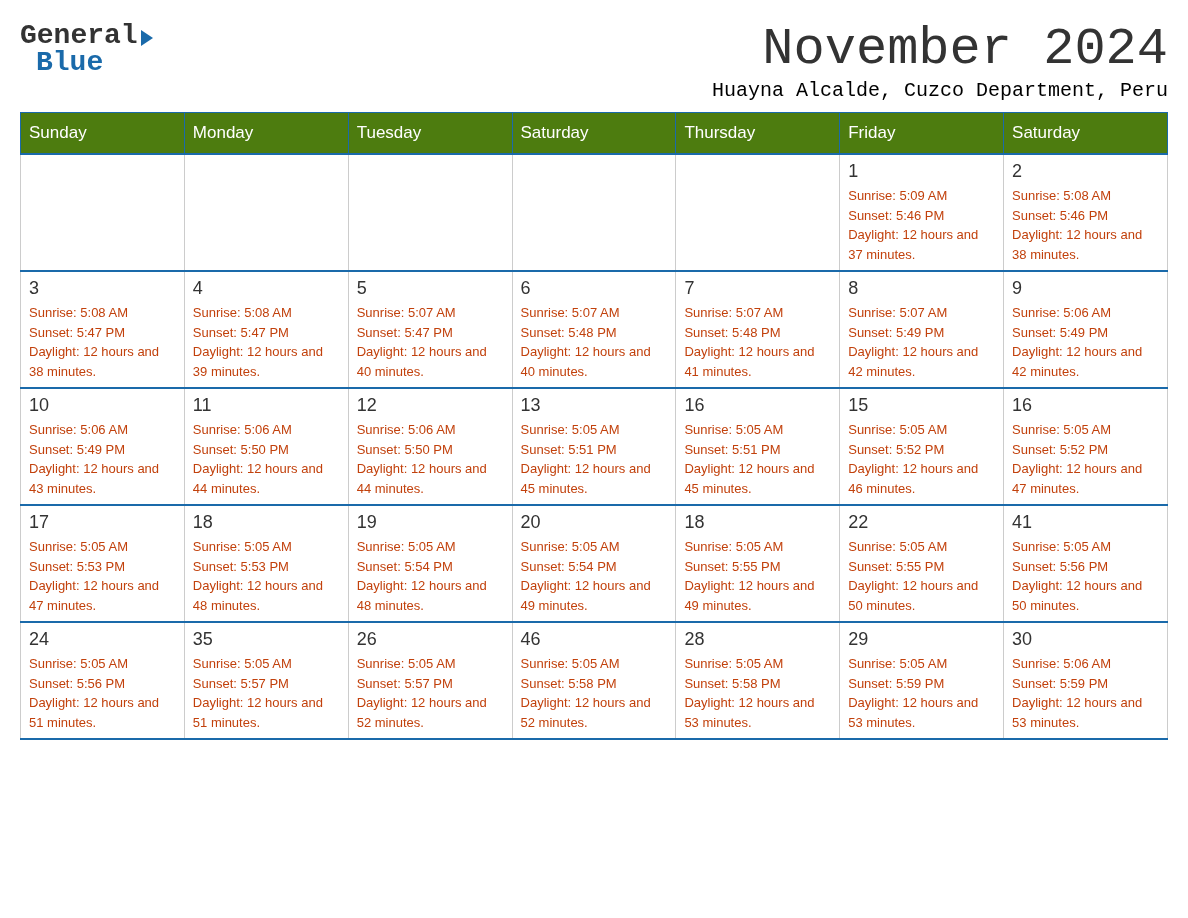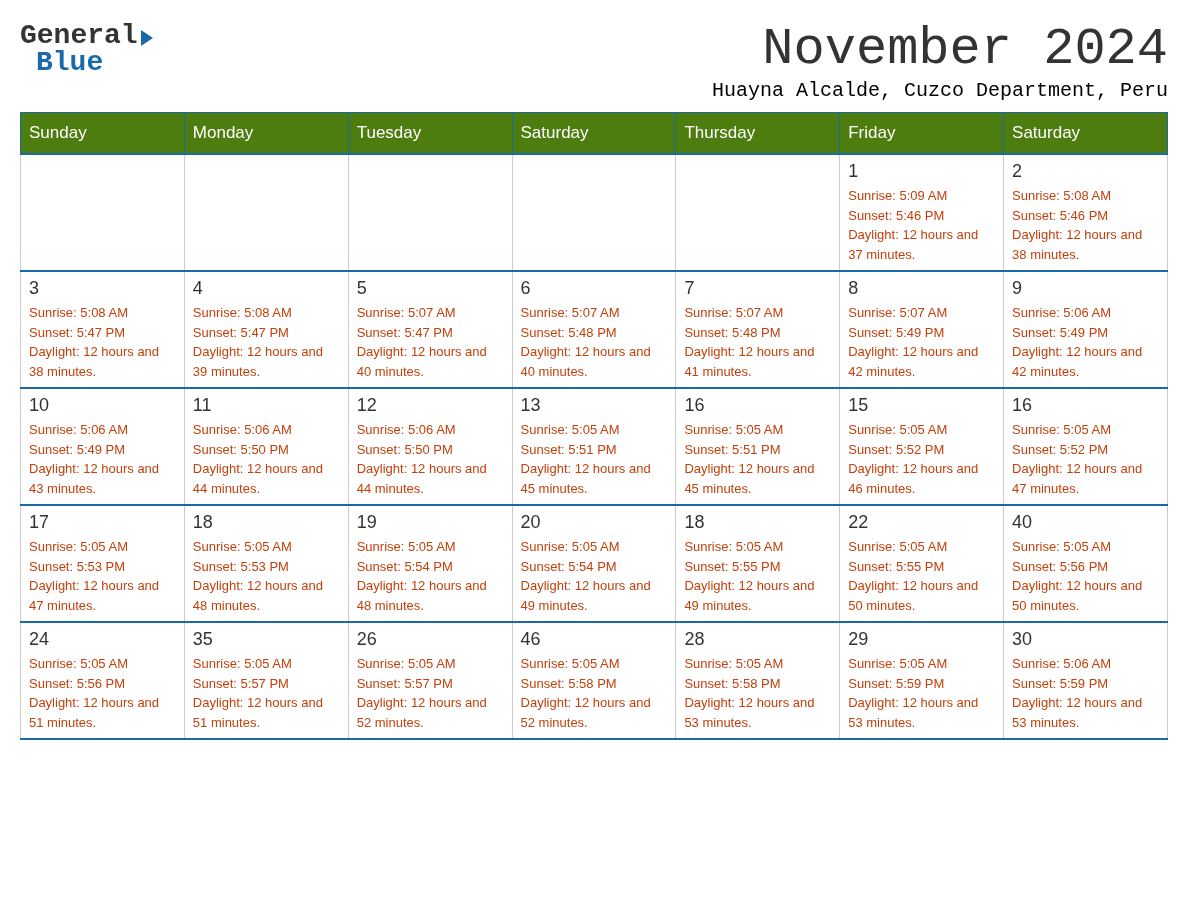--- a/index.html
+++ b/index.html
@@ -264,21 +264,21 @@
 Sunset: 5:55 PM
 Daylight: 12 hours and 49 minutes.</div>
         </td>
         <td>
           <span class="day-num">22</span>
           <div class="day-info" style="white-space: pre-line;">Sunrise: 5:05 AM
 Sunset: 5:55 PM
 Daylight: 12 hours and 50 minutes.</div>
         </td>
         <td>
-          <span class="day-num">40</span>
+          <span class="day-num">41</span>
           <div class="day-info" style="white-space: pre-line;">Sunrise: 5:05 AM
 Sunset: 5:56 PM
 Daylight: 12 hours and 50 minutes.</div>
         </td>
       </tr>
       <tr>
         <td>
           <span class="day-num">24</span>
           <div class="day-info" style="white-space: pre-line;">Sunrise: 5:05 AM
 Sunset: 5:56 PM

